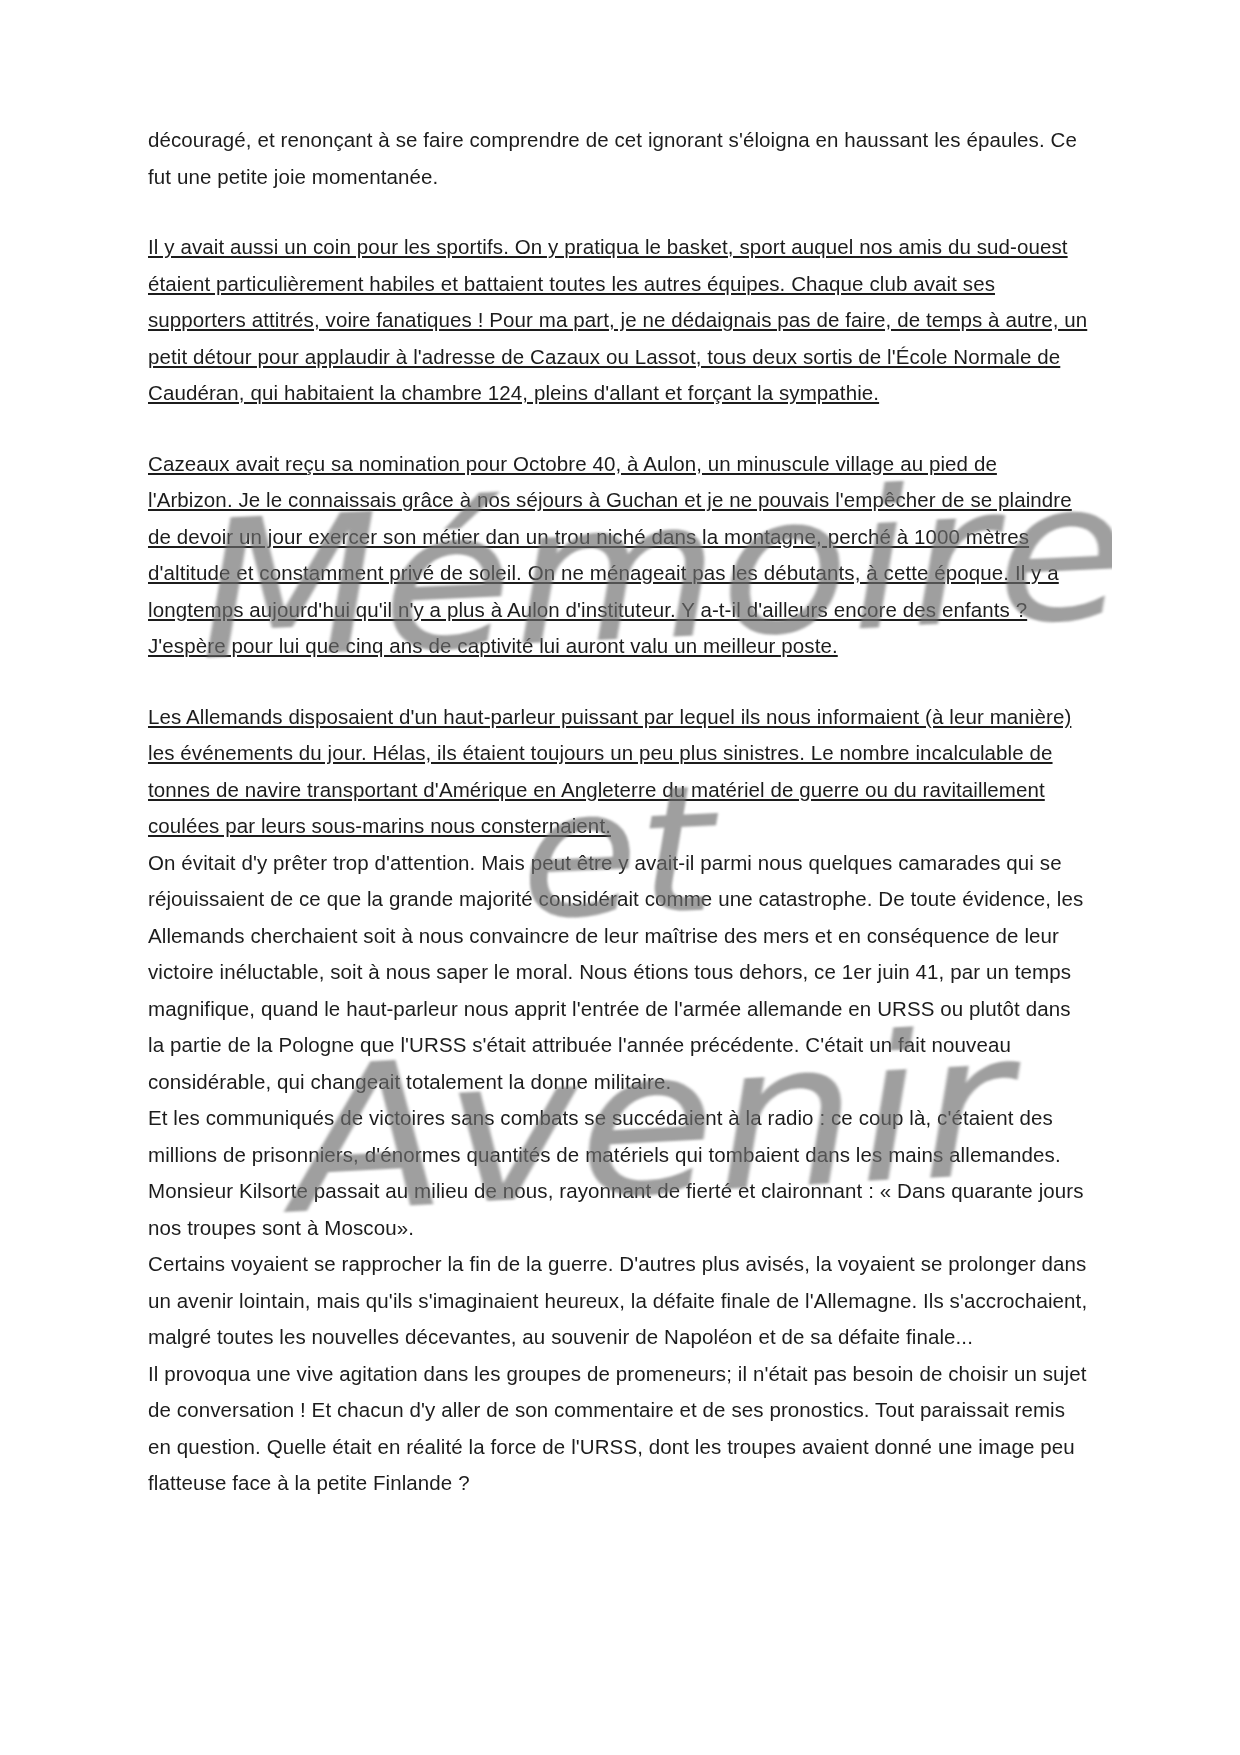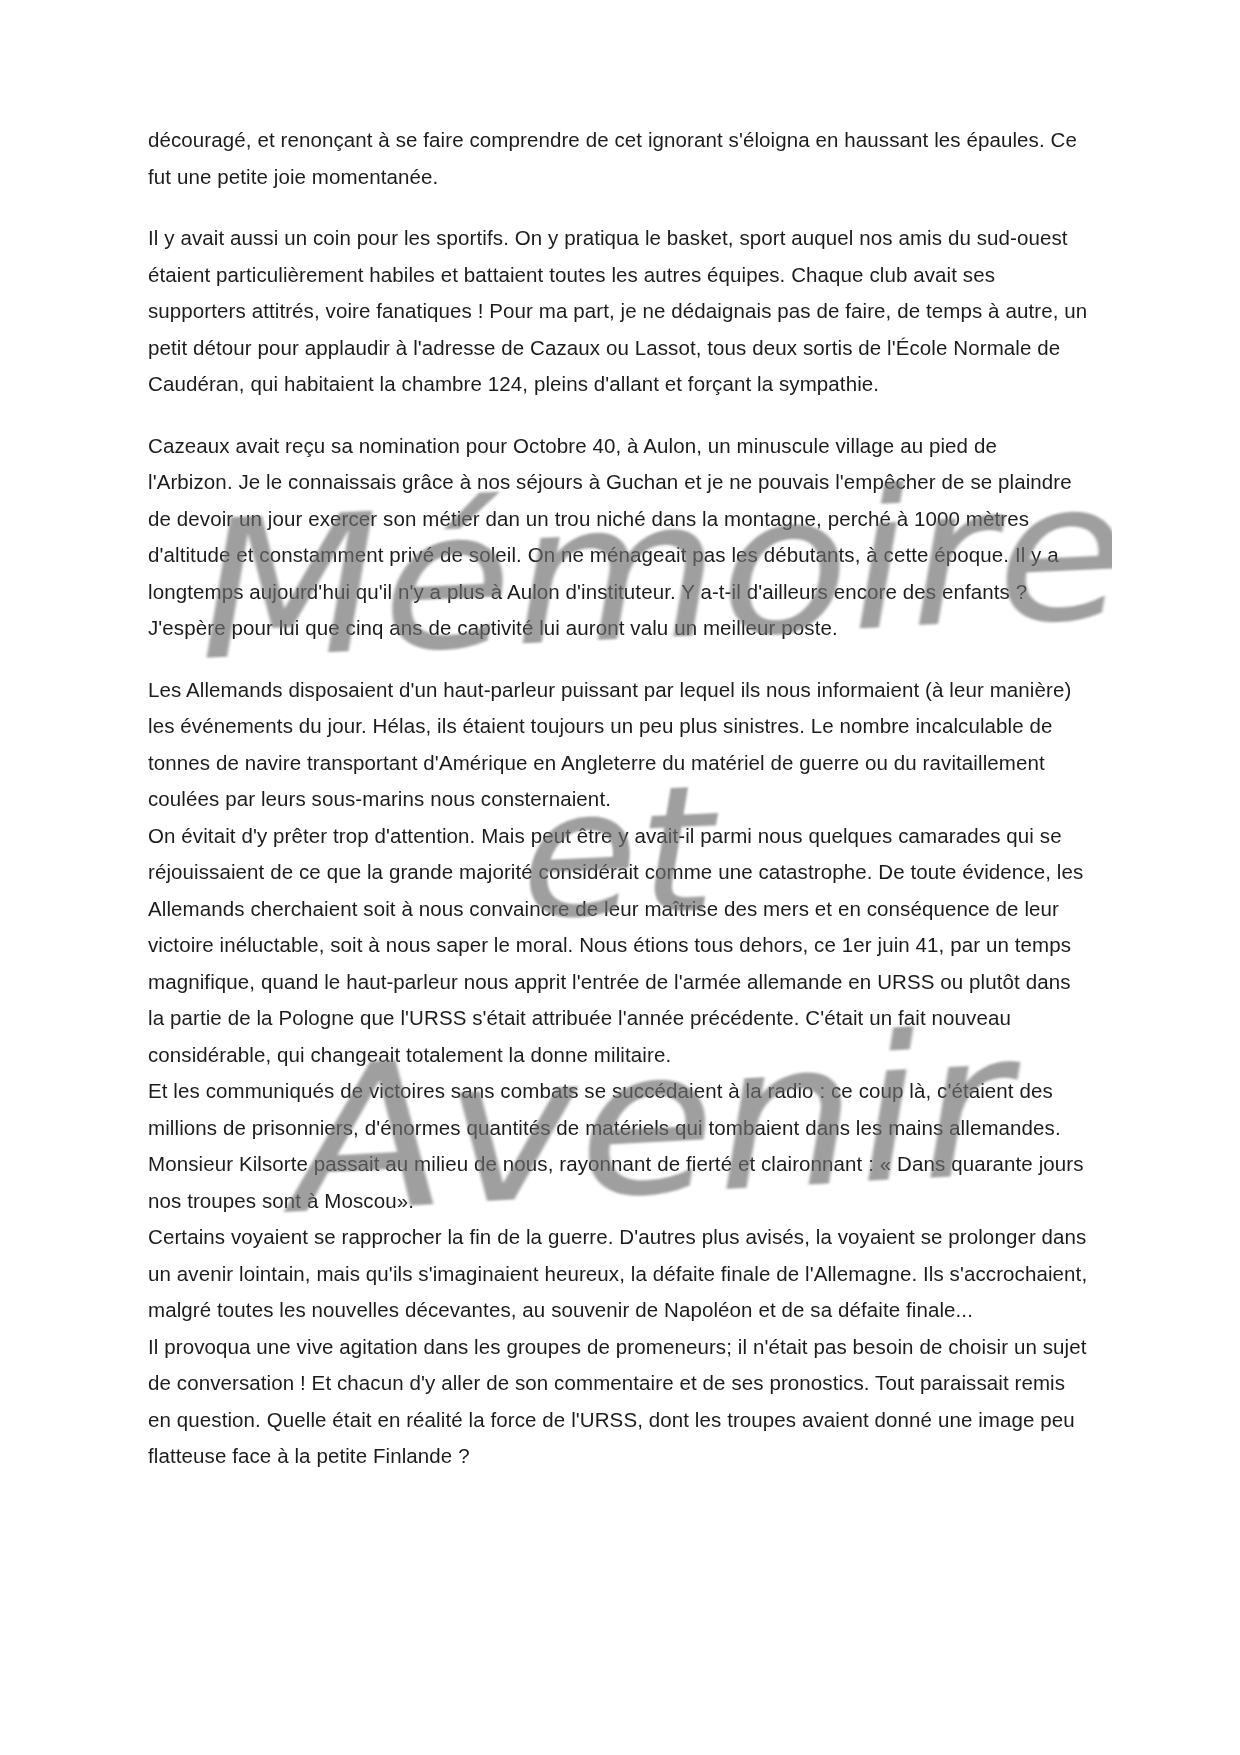--- a/index.html
+++ b/index.html
@@ -20,21 +20,22 @@
     color: #1c1c1c;
     font-size: 20.5px;
     line-height: 36.5px;
     letter-spacing: 0.1px;
   }
   .para {
     white-space: pre-line;
     margin: 0;
   }
   .para.gap-before {
-    margin-top: 25px;
+    margin-top: 34px;
+    text-decoration: underline;
   }
   .watermark {
     position: absolute;
     left: 0; top: 0; width: 100%; height: 100%;
     pointer-events: none;
     z-index: 5;
   }
   .wm-word {
     position: absolute;
     font-family: "DejaVu Sans", sans-serif;

